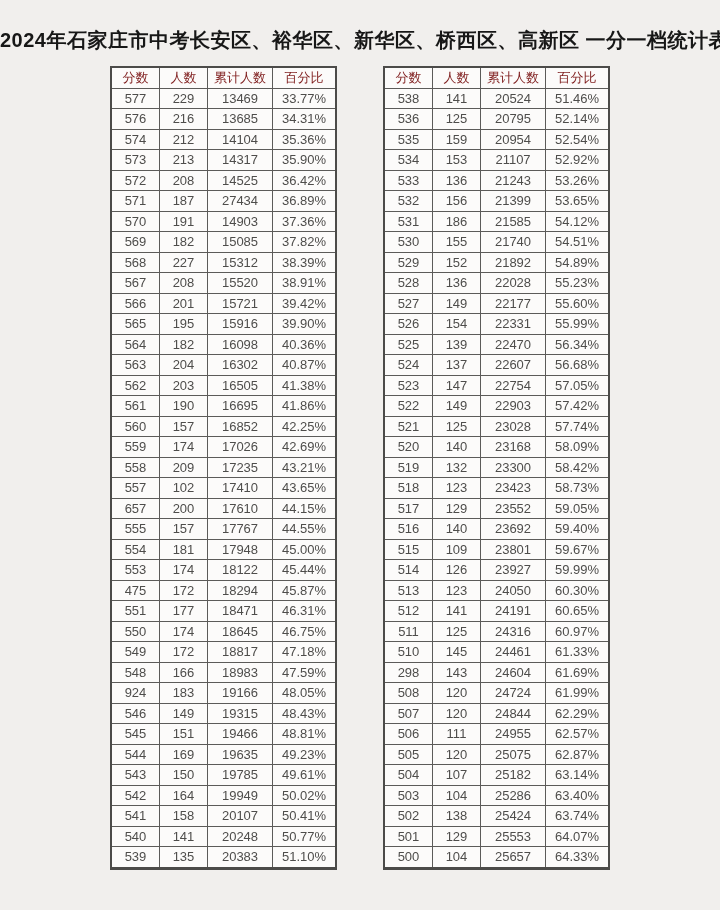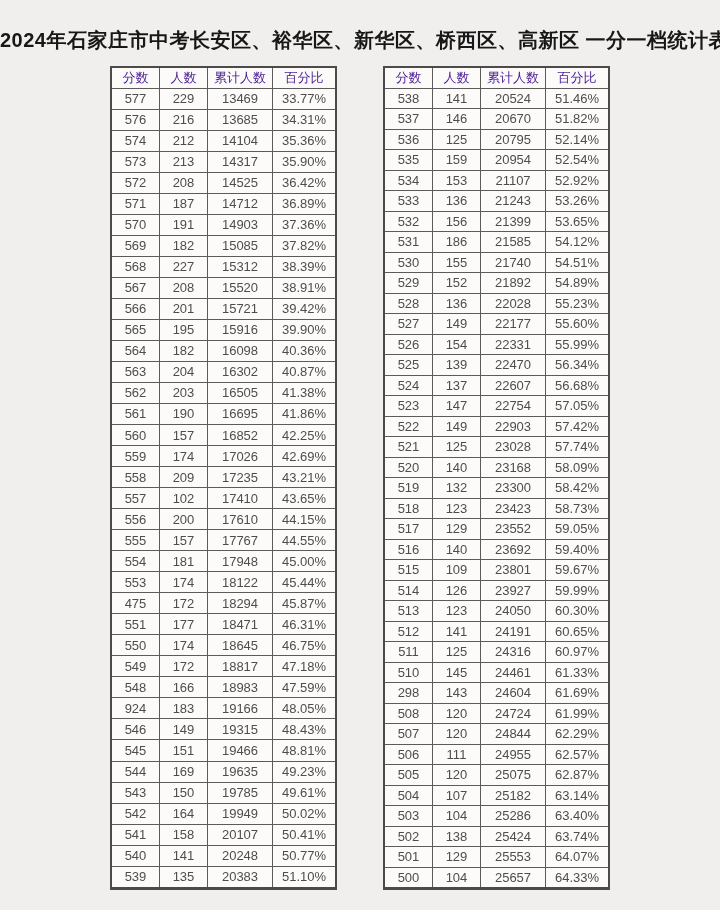--- a/index.html
+++ b/index.html
@@ -47,21 +47,21 @@
     height: 19.5px;
     padding: 0;
     text-align: center;
     vertical-align: middle;
     font-size: 13px;
     font-weight: normal;
     color: #4e4d4b;
     overflow: hidden;
     white-space: nowrap;
   }
-  table.stat-table th { color: #4c1d95; }
+  table.stat-table th { color: #7f1d1d; }
   table.stat-table th:nth-child(1), table.stat-table td:nth-child(1) { width: 47px; }
   table.stat-table th:nth-child(2), table.stat-table td:nth-child(2) { width: 47px; }
   table.stat-table th:nth-child(3), table.stat-table td:nth-child(3) { width: 64px; }
   table.stat-table th:nth-child(4), table.stat-table td:nth-child(4) { width: 62px; }
 </style>
 </head>
 <body>
 
 <div class="page">
   <h1 class="title">2024年石家庄市中考长安区、裕华区、新华区、桥西区、高新区 一分一档统计表</h1>
@@ -102,21 +102,21 @@
           </tr>
           <tr>
             <td>572</td>
             <td>208</td>
             <td>14525</td>
             <td>36.42%</td>
           </tr>
           <tr>
             <td>571</td>
             <td>187</td>
-            <td>14712</td>
+            <td>27434</td>
             <td>36.89%</td>
           </tr>
           <tr>
             <td>570</td>
             <td>191</td>
             <td>14903</td>
             <td>37.36%</td>
           </tr>
           <tr>
             <td>569</td>
@@ -190,21 +190,21 @@
             <td>17235</td>
             <td>43.21%</td>
           </tr>
           <tr>
             <td>557</td>
             <td>102</td>
             <td>17410</td>
             <td>43.65%</td>
           </tr>
           <tr>
-            <td>556</td>
+            <td>657</td>
             <td>200</td>
             <td>17610</td>
             <td>44.15%</td>
           </tr>
           <tr>
             <td>555</td>
             <td>157</td>
             <td>17767</td>
             <td>44.55%</td>
           </tr>
@@ -314,26 +314,20 @@
             <th>累计人数</th>
             <th>百分比</th>
           </tr>
         </thead>
         <tbody>
           <tr>
             <td>538</td>
             <td>141</td>
             <td>20524</td>
             <td>51.46%</td>
-          </tr>
-          <tr>
-            <td>537</td>
-            <td>146</td>
-            <td>20670</td>
-            <td>51.82%</td>
           </tr>
           <tr>
             <td>536</td>
             <td>125</td>
             <td>20795</td>
             <td>52.14%</td>
           </tr>
           <tr>
             <td>535</td>
             <td>159</td>

